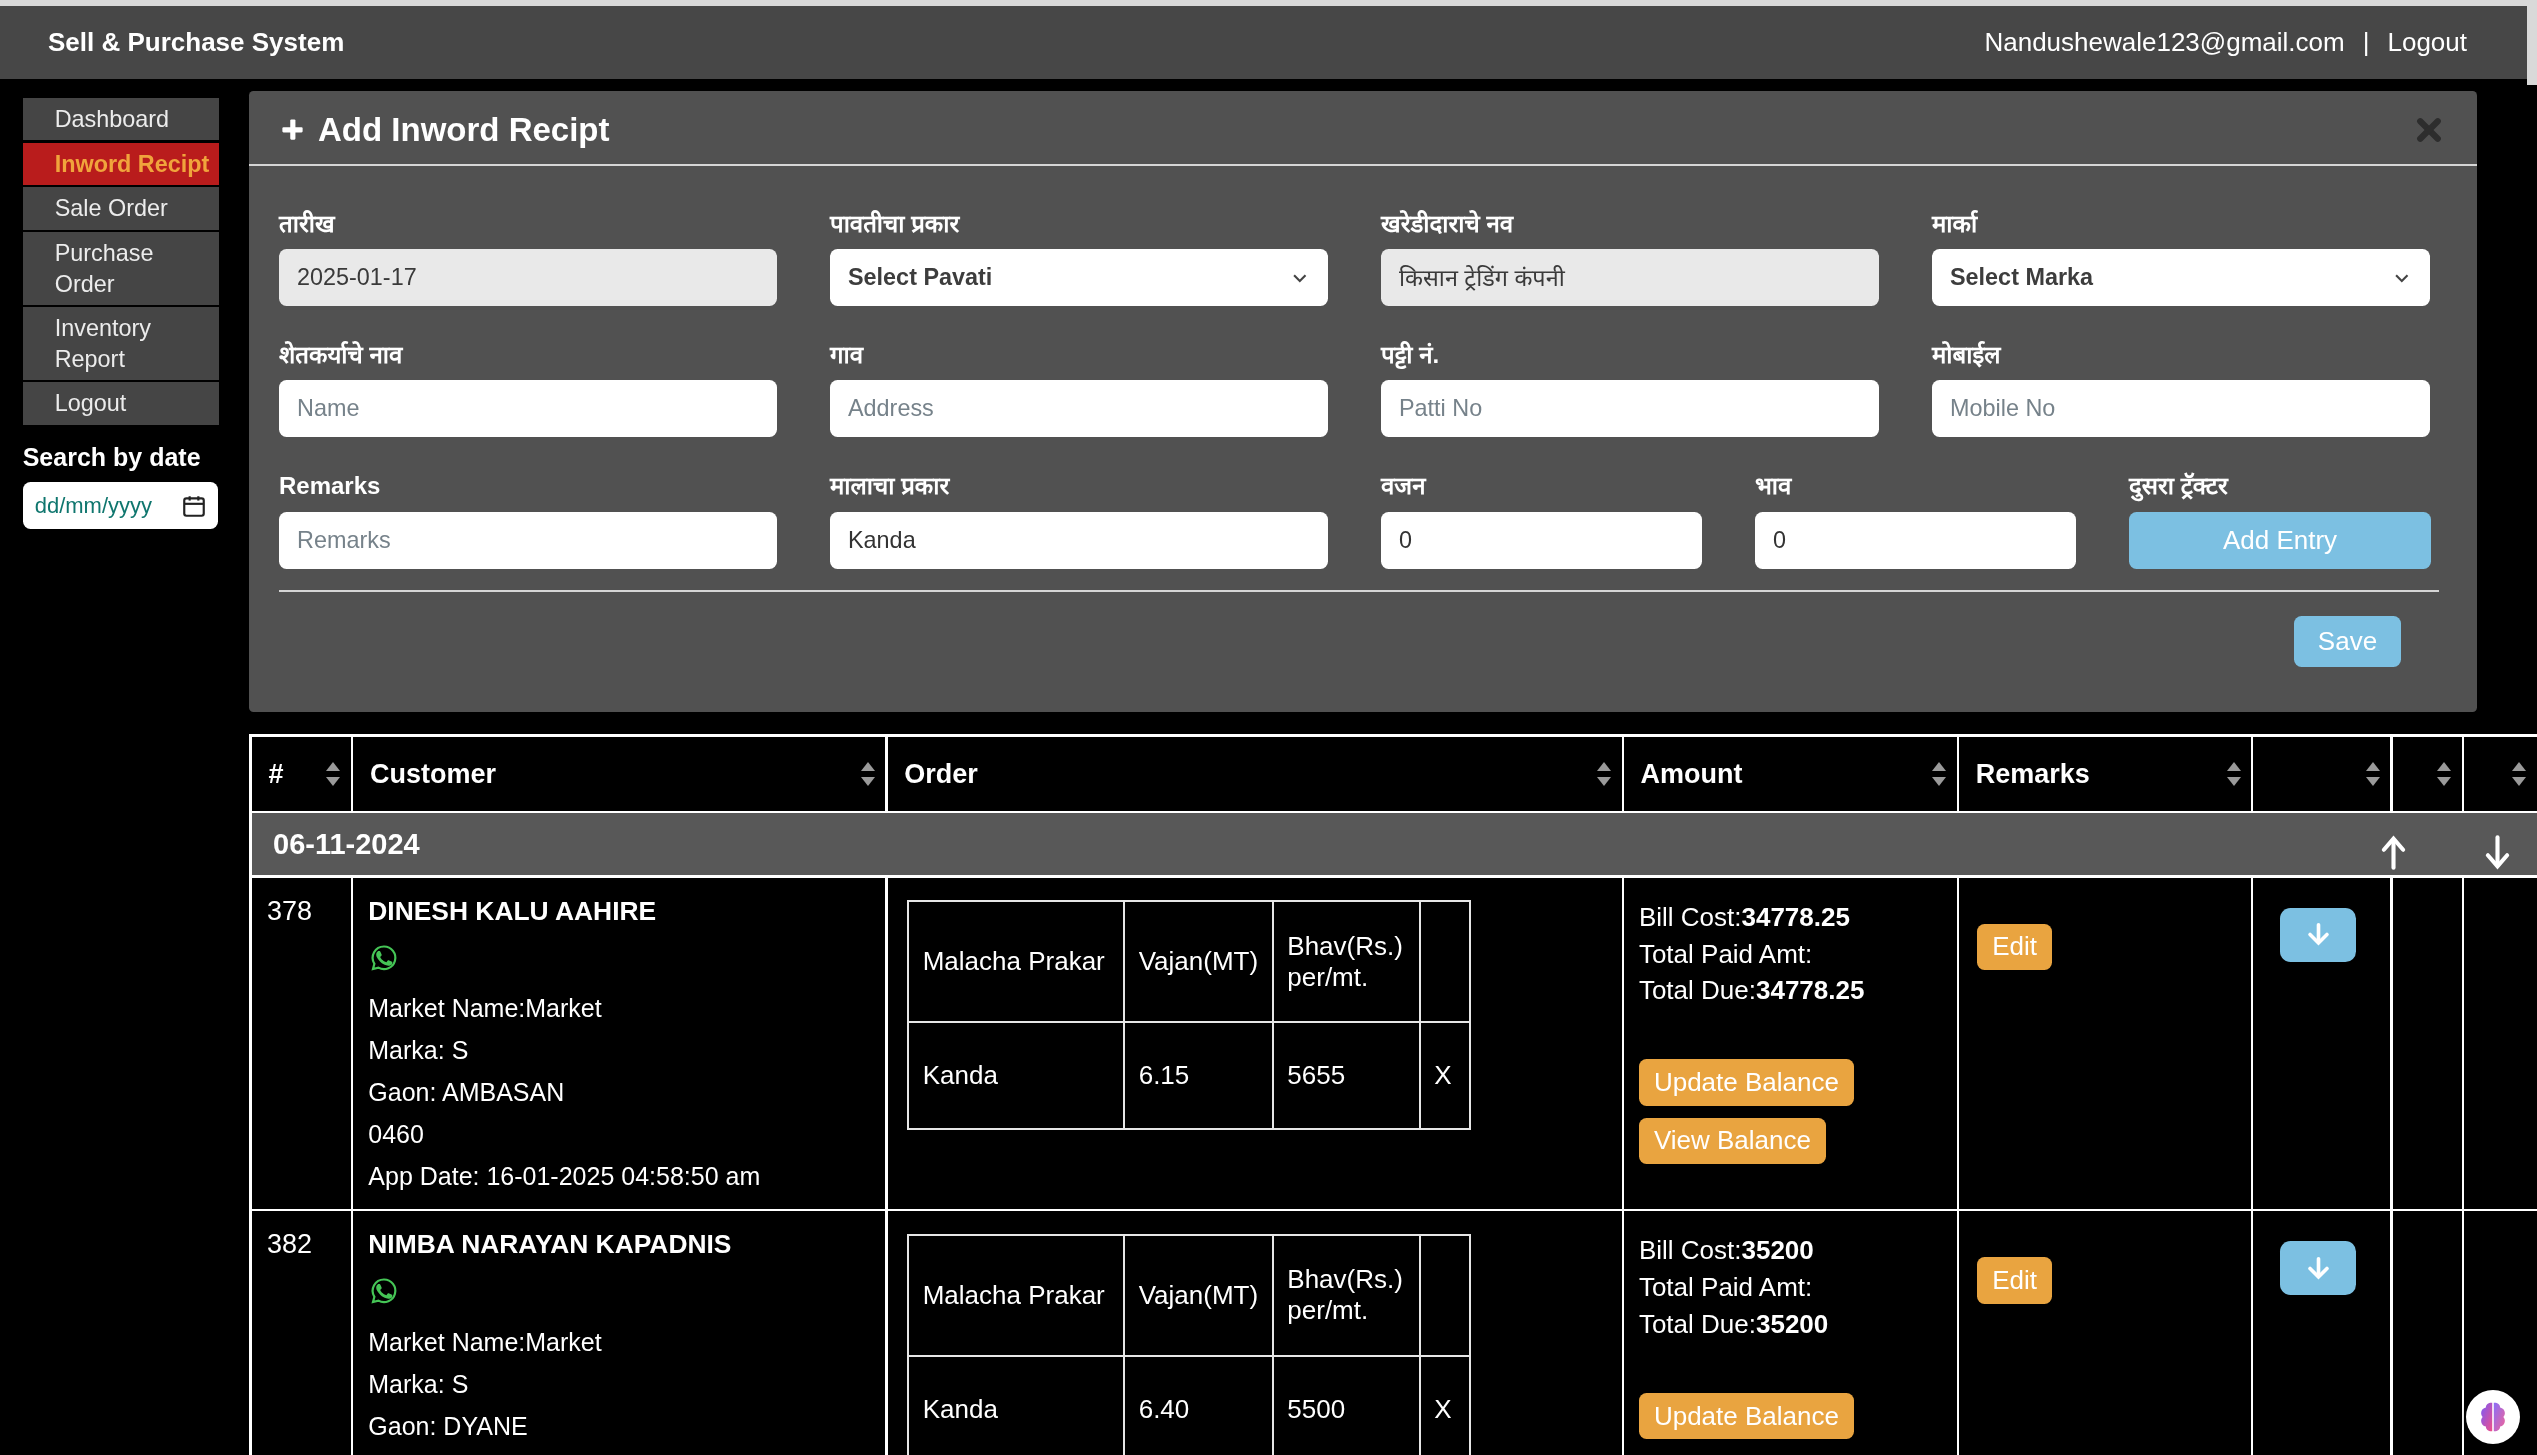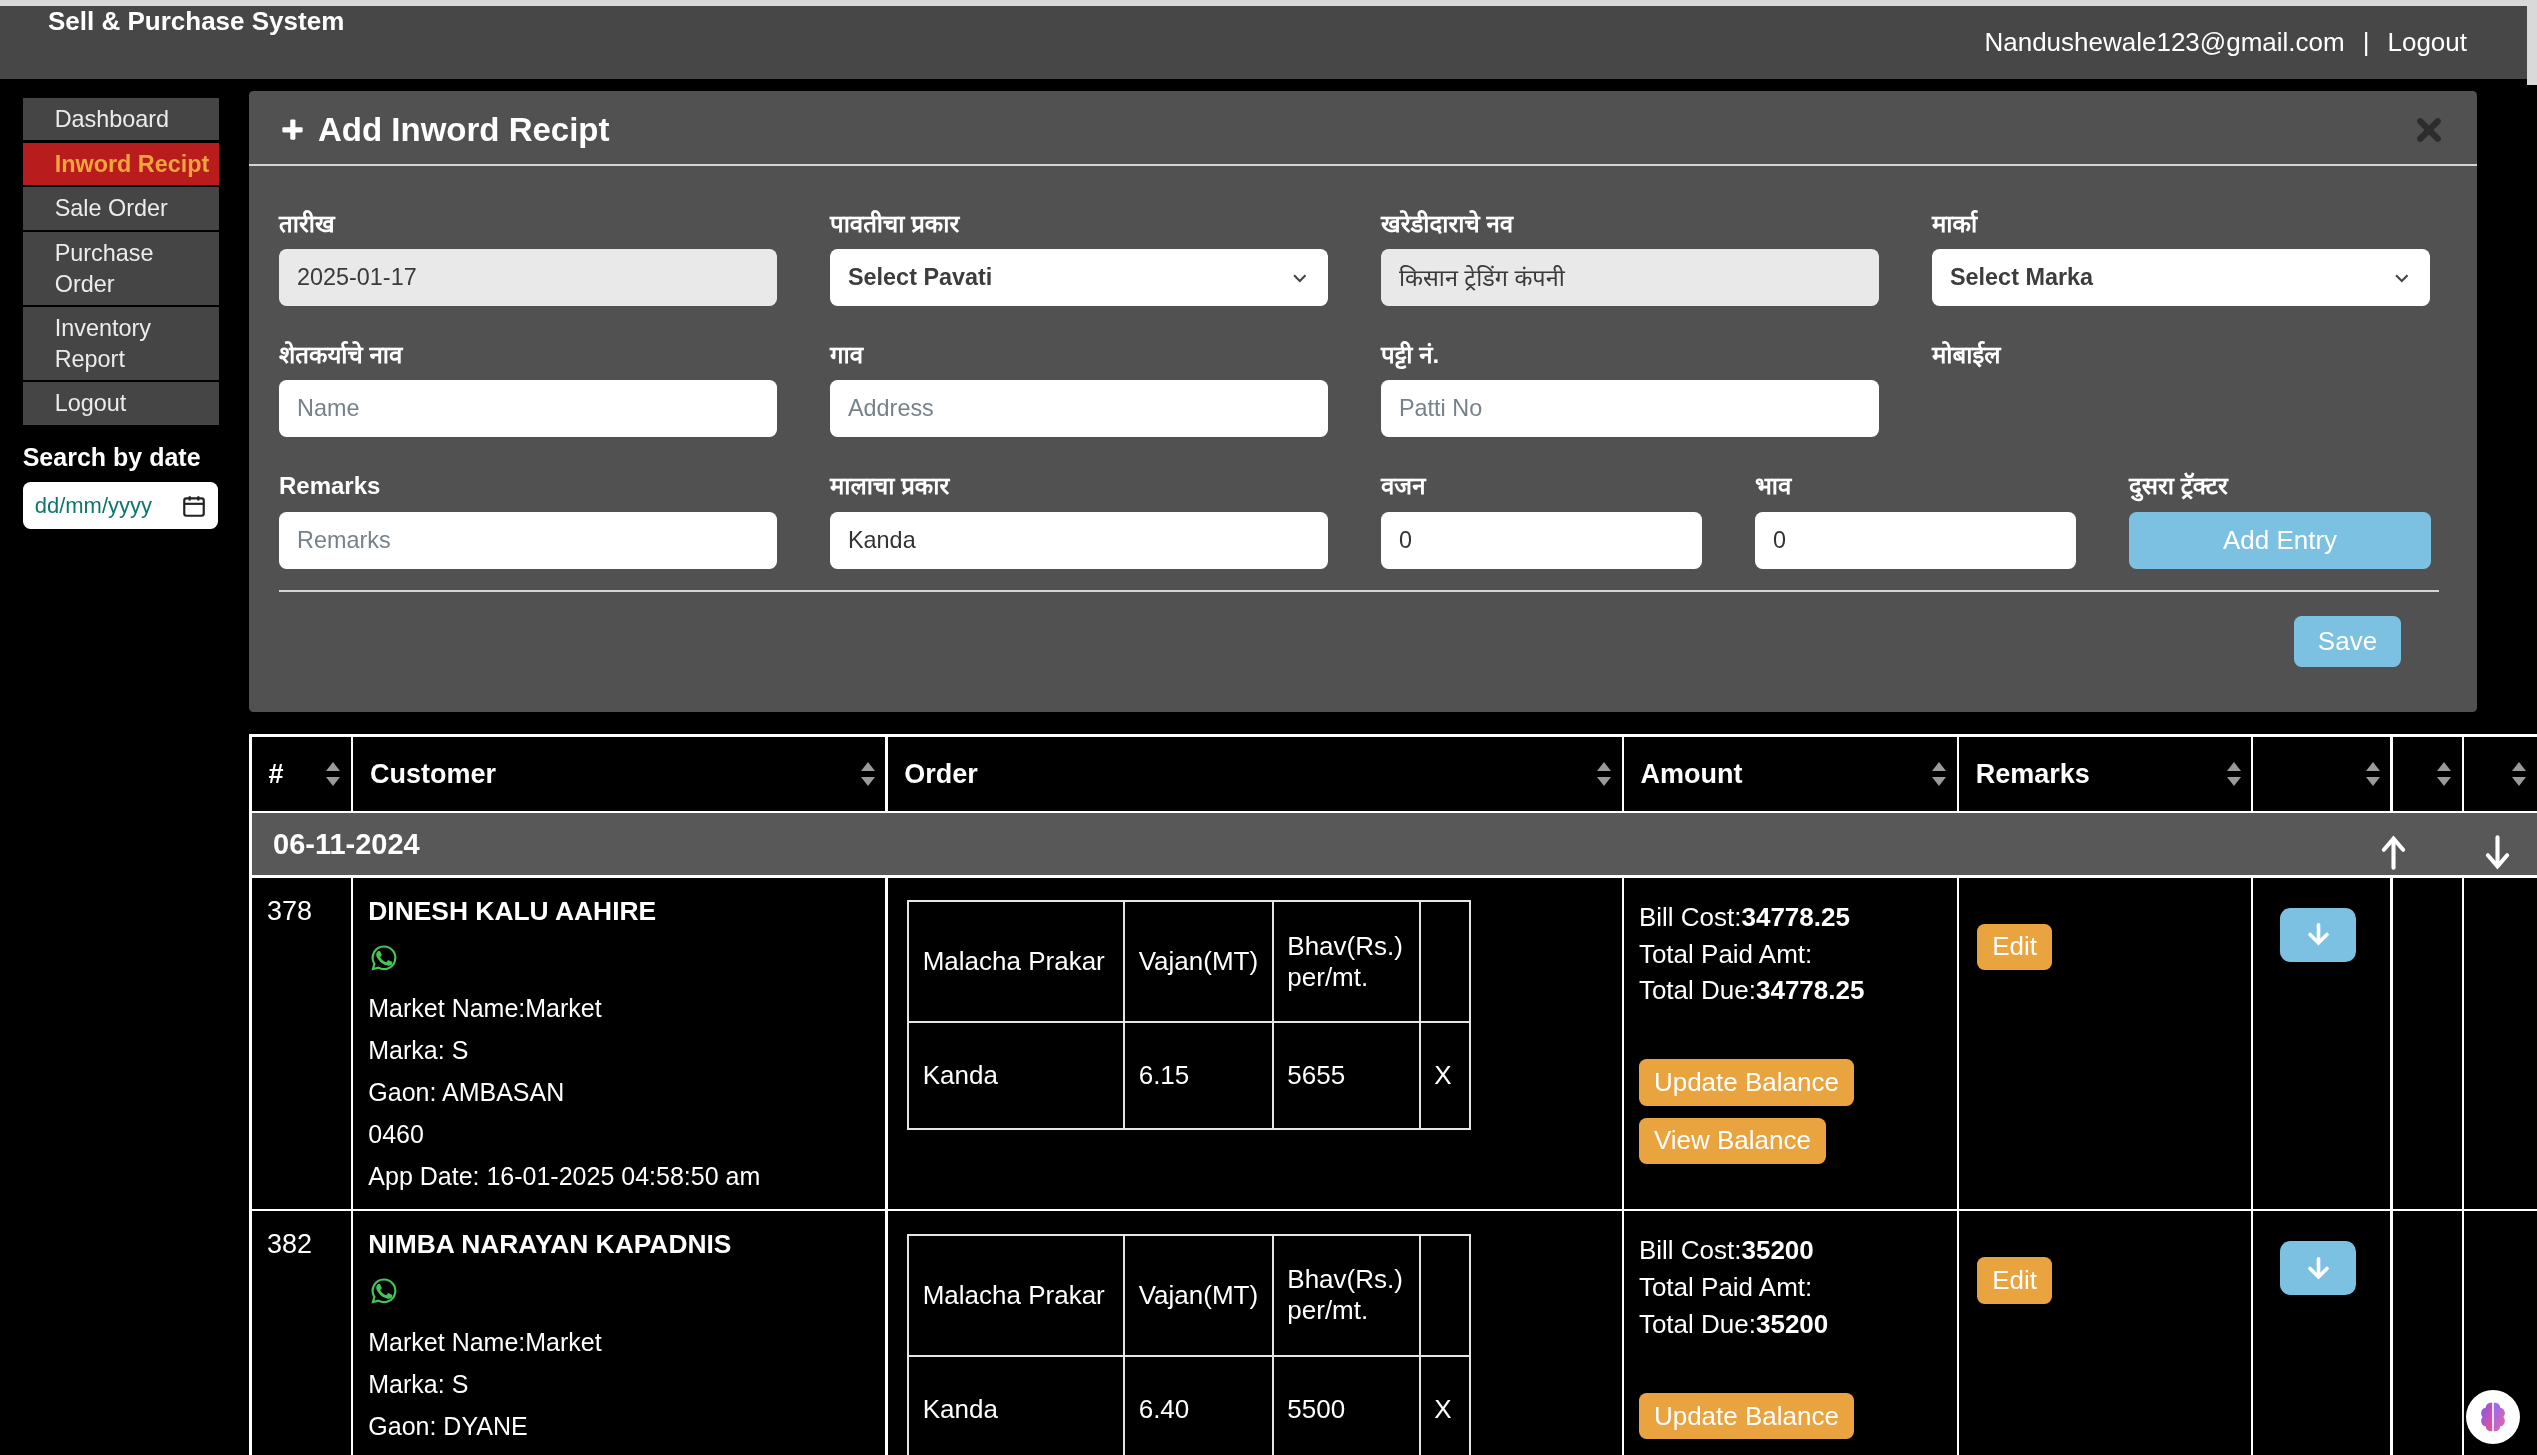--- a/index.html
+++ b/index.html
@@ -8,21 +8,21 @@
     background:#000;
     font-family:"Liberation Sans","DejaVu Sans",sans-serif;
     position:relative;
     overflow:hidden;
     color:#fff;
   }
   
   .top-strip{position:absolute;top:0;left:0;width:2538px;height:6px;background:#d9d9d9;}
   .scroll-thumb{position:absolute;top:6px;right:0;width:10.6px;height:79px;background:#d9d9d9;}
   .navbar{position:absolute;top:6px;left:0;width:2527px;height:73px;background:#474747;
-    display:flex;justify-content:space-between;padding:0 60px 0 48px;}
+    display:flex;align-items:center;justify-content:space-between;padding:0 60px 0 48px;}
   .nav-title{color:#fff;font-size:26px;font-weight:600;}
   .nav-right{display:flex;align-items:center;gap:18px;font-size:26px;color:#fff;}
   .nav-right .logout{cursor:pointer;}
   
   .sidebar{position:absolute;left:22.7px;top:98px;width:196px;}
   .menu{display:flex;flex-direction:column;gap:2.3px;}
   .menu-item{background:#454545;color:#ececec;font-size:23.4px;line-height:1.3;
     padding:6px 9px 6px 32px;cursor:pointer;}
   .menu-item.active{background:#b91c1c;color:#f0a43c;font-weight:700;}
   .search-label{color:#fff;font-weight:700;font-size:25px;margin:18px 0 10.6px 0;}
@@ -195,20 +195,21 @@
       <div class="field w-lg">
         <label>गाव</label>
         <input class="control" placeholder="Address" style="">
       </div>
       <div class="field w-lg">
         <label>पट्टी नं.</label>
         <input class="control" placeholder="Patti No" style="">
       </div>
       <div class="field w-lg">
         <label>मोबाईल</label>
+        <input class="control" placeholder="Mobile No" style="">
       </div>
     </div>
 
     <div class="form-row" style="margin-bottom:21px;">
       <div class="field w-lg">
         <label>Remarks</label>
         <input class="control" placeholder="Remarks" style="">
       </div>
       <div class="field w-lg">
         <label>मालाचा प्रकार</label>

